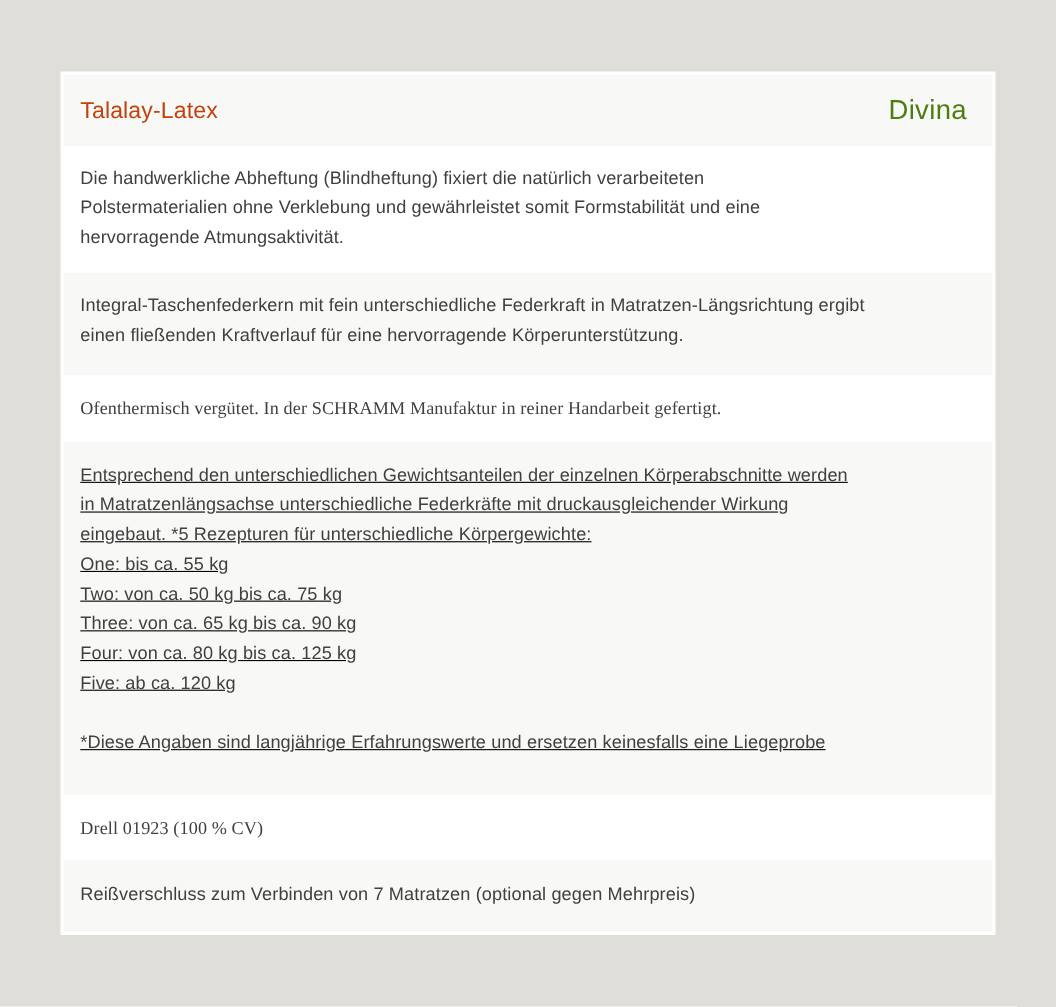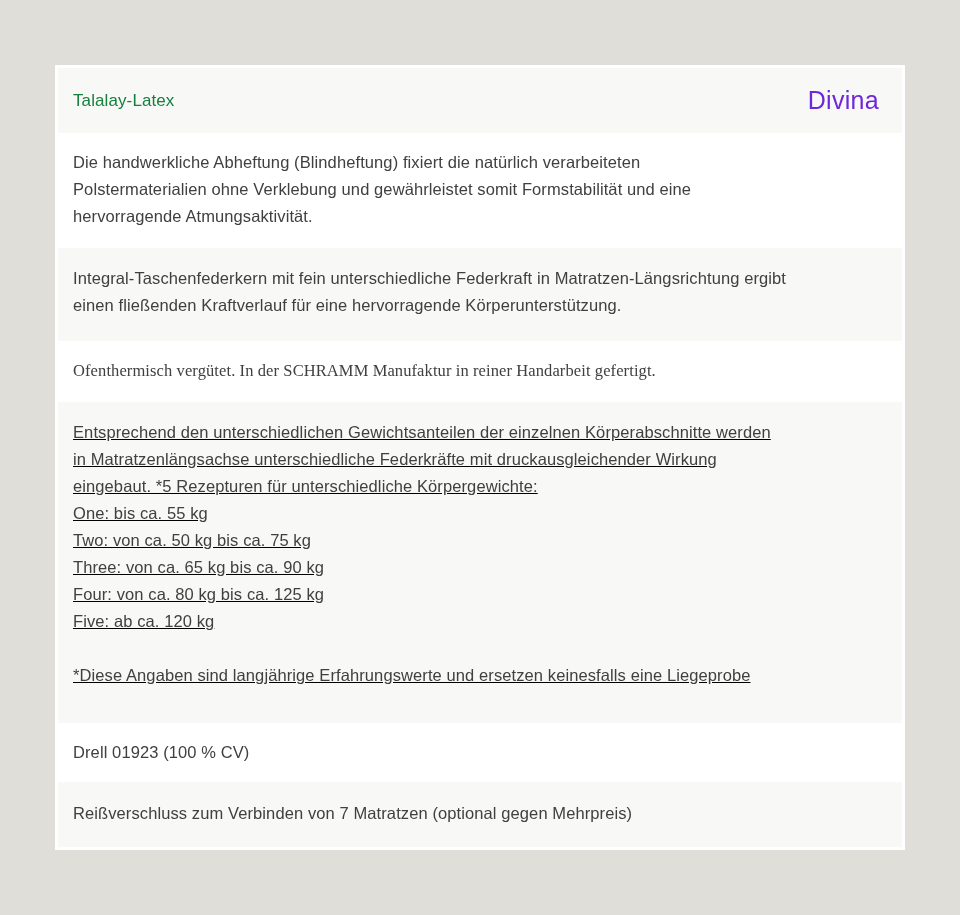--- a/index.html
+++ b/index.html
@@ -40,35 +40,35 @@
     letter-spacing: 0.1px;
   }
   .header-row {
     height: 65px;
     display: flex;
     align-items: center;
     justify-content: space-between;
     padding: 0 23px 0 15px;
   }
   .product-name {
-    font-size: 17px;
-    color: #15803d;
+    font-size: 21px;
+    color: #c2410c;
     letter-spacing: 0.1px;
     text-align: center;
   }
   .brand-name {
     font-size: 25px;
-    color: #6d28d9;
+    color: #4d7c0f;
     letter-spacing: 0.3px;
   }
   .row-abheftung      { padding: 16px 15px 18px; height: 115px; }
   .row-federkern      { padding: 17px 15px 22px; height: 93px; }
   .row-verguetung     { padding: 16px 15px 18px; height: 61px; font-family: Liberation Serif, serif; }
   .row-rezepturen     { padding: 17px 15px 34px; height: 321px; text-decoration: underline; }
-  .row-drell          { padding: 16px 15px 16px; height: 59px; }
+  .row-drell          { padding: 16px 15px 16px; height: 59px; font-family: Liberation Serif, serif; }
   .row-reissverschluss{ padding: 18px 15px 20px; height: 65px; }
 </style>
 </head>
 <body>
 
 <div class="card">
 
   <div class="row gray header-row">
     <span class="product-name">Talalay-Latex</span>
     <span class="brand-name">Divina</span>

